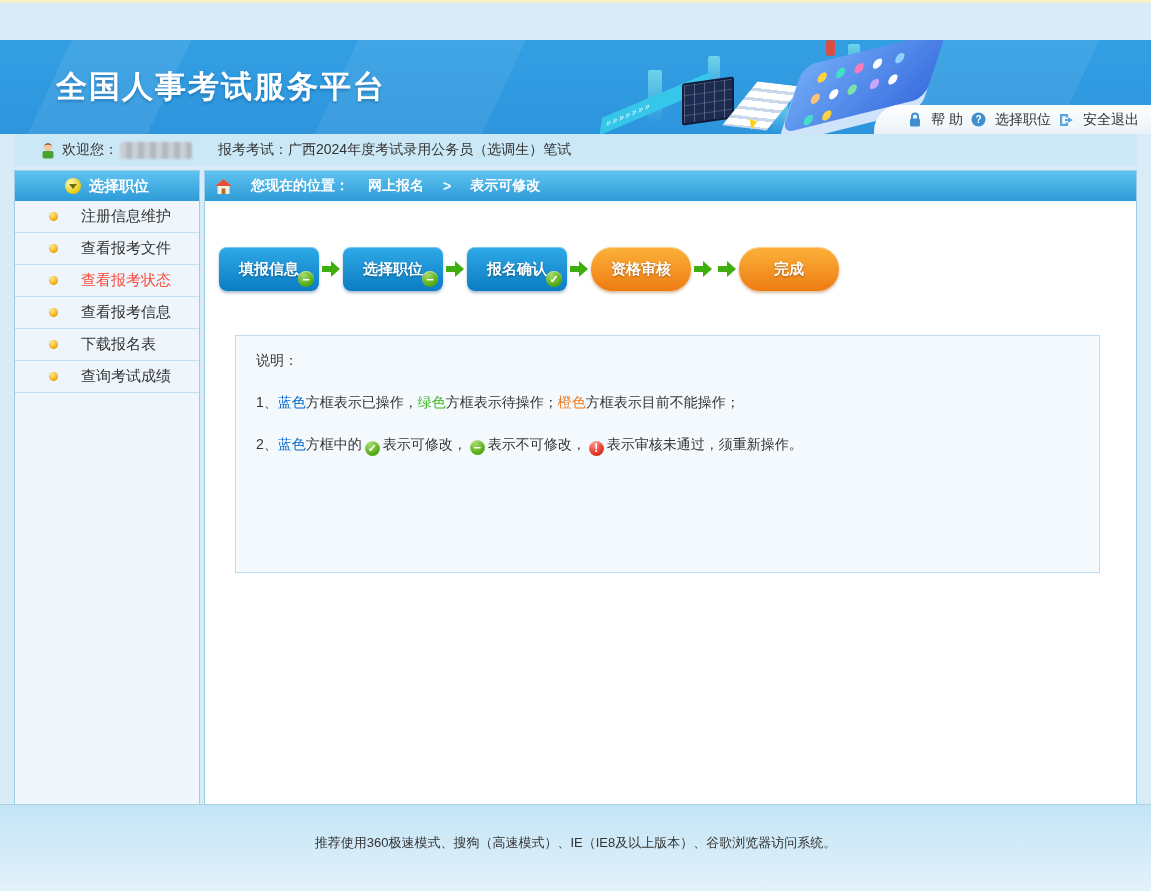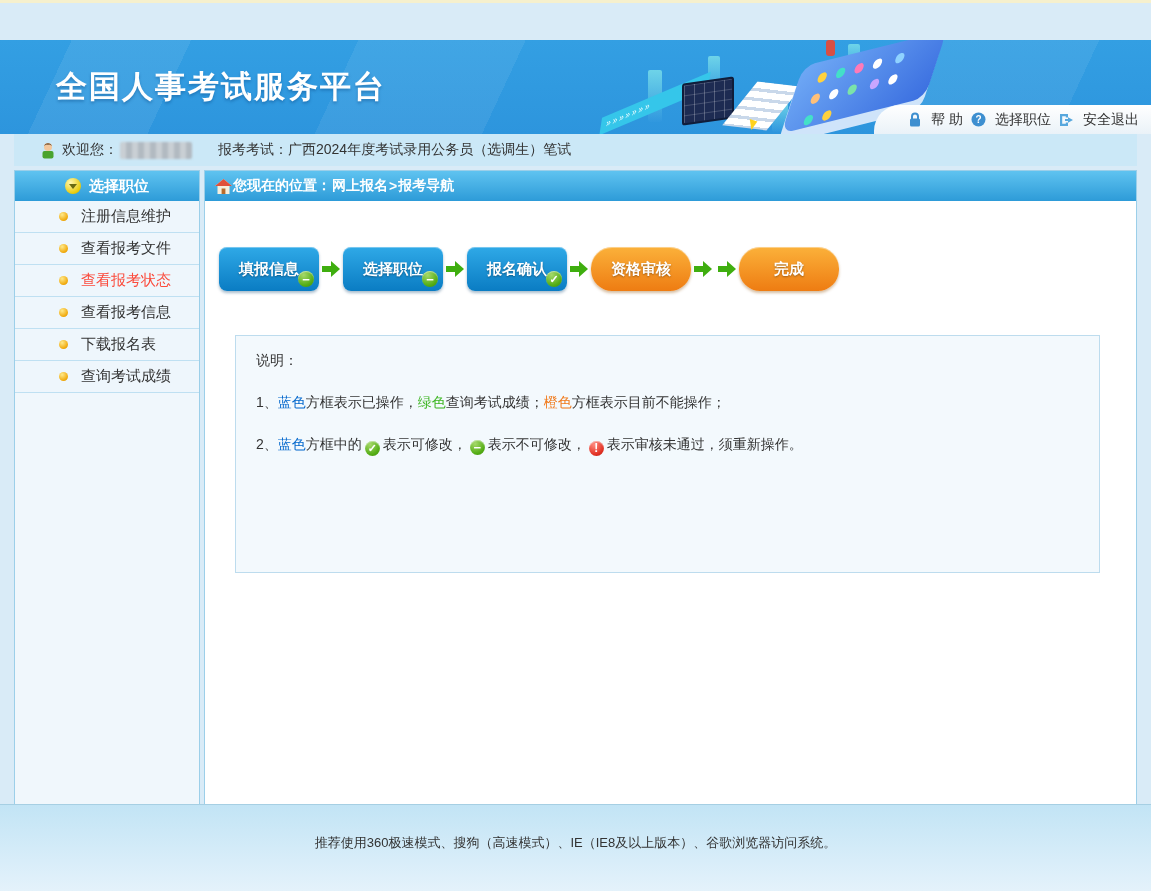--- a/index.html
+++ b/index.html
@@ -100,31 +100,31 @@
   .nav-circle {
     width:16px; height:16px; border-radius:50%;
     background:radial-gradient(circle at 35% 30%, #fff7b0, #e9cb0c 70%, #c7a400);
     display:flex; align-items:center; justify-content:center;
   }
   .nav-circle::after { content:""; width:0; height:0;
     border-left:4px solid transparent; border-right:4px solid transparent;
     border-top:5px solid #6b6b12; margin-top:1px; }
   .side-list { list-style:none; margin:0; padding:0; }
   .side-item {
-    height:32px; display:flex; align-items:center; gap:13px; padding-left:44px;
+    height:32px; display:flex; align-items:center; gap:23px; padding-left:34px;
     border-bottom:1px solid #bfe0f2; background:#eef6fc;
     font-size:15px; color:#333; cursor:pointer;
   }
   .side-item.active .side-label { color:#fb4b3c; }
   .bullet { width:9px; height:9px; border-radius:50%;
     background:radial-gradient(circle at 35% 30%, #ffe98a, #f0a80a 70%, #c07d00); }
 
   .main { flex:1; background:#ffffff; border:1px solid #9ccfe9; display:flex; flex-direction:column; }
   .breadcrumb {
-    height:30px; display:flex; align-items:center; gap:1px; padding-left:10px;
+    height:30px; display:flex; align-items:center; gap:19px; padding-left:10px;
     background:linear-gradient(#5fc3f0,#2d9bd8);
     color:#fff; font-size:14px; font-weight:bold;
   }
   .crumb { cursor:pointer; }
 
   
   .steps-row { display:flex; align-items:center; margin:46px 0 0 14px; }
   .step-btn {
     position:relative; width:100px; height:44px; border-radius:8px;
     display:flex; align-items:center; justify-content:center;
@@ -275,21 +275,21 @@
   <section class="main">
     <div class="breadcrumb">
       <svg width="17" height="15" viewBox="0 0 17 15">
         <path d="M8.5 0 L17 7 H14.5 V15 H2.5 V7 H0 Z" fill="#f6efdd"></path>
         <path d="M8.5 0 L17 7 H0 Z" fill="#e0503a"></path>
         <rect x="6.6" y="9.5" width="3.8" height="5.5" fill="#b76b2c"></rect>
       </svg>
       <span>您现在的位置：</span>
       <span class="crumb">网上报名</span>
       <span>&gt;</span>
-      <span class="crumb">报考导航</span>
+      <span class="crumb">表示可修改</span>
     </div>
 
     <div class="steps-row" id="steps-row">
         <div class="step-btn step-blue">
           <span>填报信息</span>
           <span class="badge badge-minus"></span>
         </div>
         <svg class="flow-arrow" width="18" height="16" viewBox="0 0 18 16">
           <path d="M0 5 h9 v-5 l9 8 -9 8 v-5 h-9 z" fill="#3fae0f"></path>
         </svg>
@@ -317,21 +317,21 @@
           <path d="M0 5 h9 v-5 l9 8 -9 8 v-5 h-9 z" fill="#3fae0f"></path>
         </svg>
         <div class="step-btn step-orange">
           <span>完成</span>
         </div>
       </div>
 
     <div class="note-box">
       <p class="note-title">说明：</p>
       <p class="note-line">
-        <span>1、</span><span class="text-blue">蓝色</span><span>方框表示已操作，</span><span class="text-green">绿色</span><span>查询考试成绩；</span><span class="text-orange">橙色</span><span>方框表示目前不能操作；</span>
+        <span>1、</span><span class="text-blue">蓝色</span><span>方框表示已操作，</span><span class="text-green">绿色</span><span>方框表示待操作；</span><span class="text-orange">橙色</span><span>方框表示目前不能操作；</span>
       </p>
       <p class="note-line">
         <span>2、</span><span class="text-blue">蓝色</span><span>方框中的</span><span class="badge inline-badge badge-check"></span><span>表示可修改，</span><span class="badge inline-badge badge-minus"></span><span>表示不可修改，</span><span class="badge inline-badge badge-alert"></span><span>表示审核未通过，须重新操作。</span>
       </p>
     </div>
   </section>
 </div>
 
 <footer class="footer">
   <span>推荐使用360极速模式、搜狗（高速模式）、IE（IE8及以上版本）、谷歌浏览器访问系统。</span>

